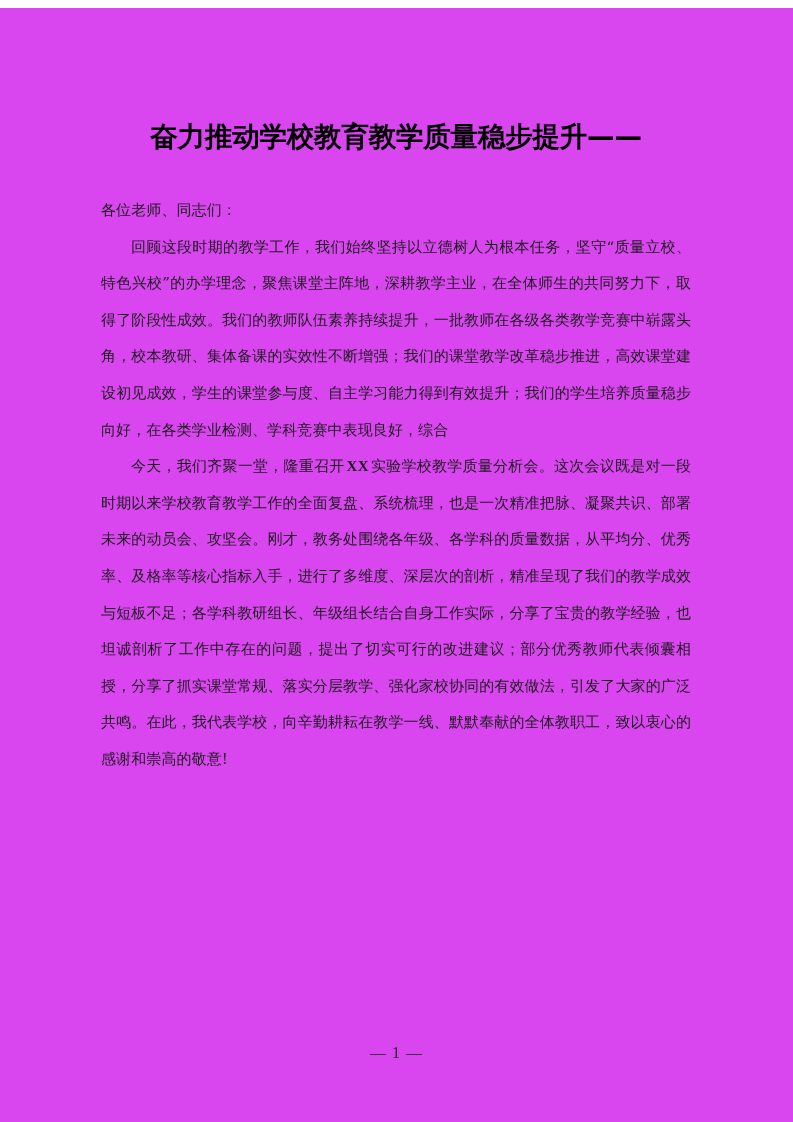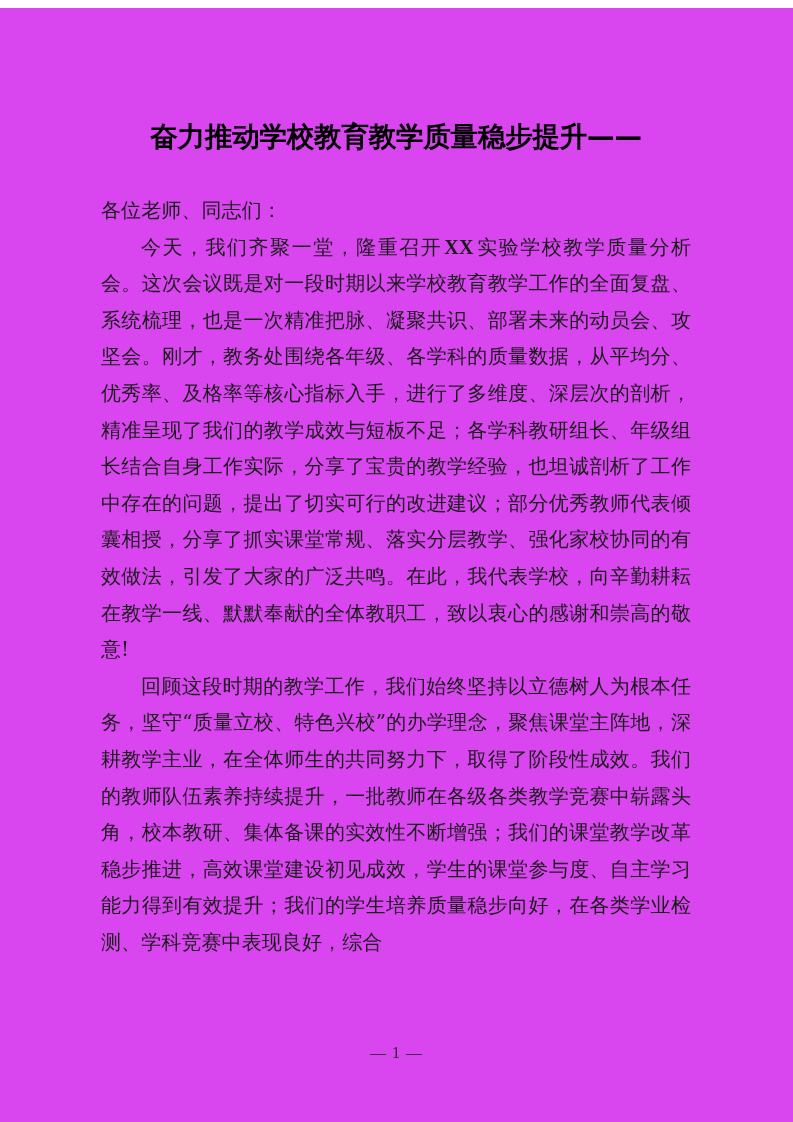--- a/index.html
+++ b/index.html
@@ -59,21 +59,21 @@
 
   
   .body-block {
     margin: 0;
     padding-top: 36px;
   }
 
   .para {
     margin: 0;
     font-family: "DejaVu Serif", "Liberation Serif", serif;
-    font-size: 20px;
+    font-size: 15px;
     line-height: 36.6px;
     color: #1b1b1b;
     text-align: justify;
     text-justify: inter-ideograph;
     word-break: break-all;
     letter-spacing: 0.1px;
   }
   .para.indent {
     text-indent: 2em;
   }
@@ -108,25 +108,25 @@
       <span class="title-line title-line-1">奋力推动学校教育教学质量稳步提升——</span>
     </h1>
 
     <div class="body-block">
 
       <p class="para">
         <span>各位老师、同志们：</span>
       </p>
 
       <p class="para indent">
-        <span>今天，我们齐聚一堂，隆重召开</span><span class="latin">XX</span><span>实验学校教学质量分析会。这次会议既是对一段时期以来学校教育教学工作的全面复盘、系统梳理，也是一次精准把脉、凝聚共识、部署未来的动员会、攻坚会。刚才，教务处围绕各年级、各学科的质量数据，从平均分、优秀率、及格率等核心指标入手，进行了多维度、深层次的剖析，精准呈现了我们的教学成效与短板不足；各学科教研组长、年级组长结合自身工作实际，分享了宝贵的教学经验，也坦诚剖析了工作中存在的问题，提出了切实可行的改进建议；部分优秀教师代表倾囊相授，分享了抓实课堂常规、落实分层教学、强化家校协同的有效做法，引发了大家的广泛共鸣。在此，我代表学校，向辛勤耕耘在教学一线、默默奉献的全体教职工，致以衷心的感谢和崇高的敬意!</span>
+        <span>回顾这段时期的教学工作，我们始终坚持以立德树人为根本任务，坚守“质量立校、特色兴校”的办学理念，聚焦课堂主阵地，深耕教学主业，在全体师生的共同努力下，取得了阶段性成效。我们的教师队伍素养持续提升，一批教师在各级各类教学竞赛中崭露头角，校本教研、集体备课的实效性不断增强；我们的课堂教学改革稳步推进，高效课堂建设初见成效，学生的课堂参与度、自主学习能力得到有效提升；我们的学生培养质量稳步向好，在各类学业检测、学科竞赛中表现良好，综合</span>
       </p>
 
       <p class="para indent">
-        <span>回顾这段时期的教学工作，我们始终坚持以立德树人为根本任务，坚守“质量立校、特色兴校”的办学理念，聚焦课堂主阵地，深耕教学主业，在全体师生的共同努力下，取得了阶段性成效。我们的教师队伍素养持续提升，一批教师在各级各类教学竞赛中崭露头角，校本教研、集体备课的实效性不断增强；我们的课堂教学改革稳步推进，高效课堂建设初见成效，学生的课堂参与度、自主学习能力得到有效提升；我们的学生培养质量稳步向好，在各类学业检测、学科竞赛中表现良好，综合</span>
+        <span>今天，我们齐聚一堂，隆重召开</span><span class="latin">XX</span><span>实验学校教学质量分析会。这次会议既是对一段时期以来学校教育教学工作的全面复盘、系统梳理，也是一次精准把脉、凝聚共识、部署未来的动员会、攻坚会。刚才，教务处围绕各年级、各学科的质量数据，从平均分、优秀率、及格率等核心指标入手，进行了多维度、深层次的剖析，精准呈现了我们的教学成效与短板不足；各学科教研组长、年级组长结合自身工作实际，分享了宝贵的教学经验，也坦诚剖析了工作中存在的问题，提出了切实可行的改进建议；部分优秀教师代表倾囊相授，分享了抓实课堂常规、落实分层教学、强化家校协同的有效做法，引发了大家的广泛共鸣。在此，我代表学校，向辛勤耕耘在教学一线、默默奉献的全体教职工，致以衷心的感谢和崇高的敬意!</span>
       </p>
 
     </div>
 
   </div>
 
   <div class="page-footer">
     <span>— 1 —</span>
   </div>
 

